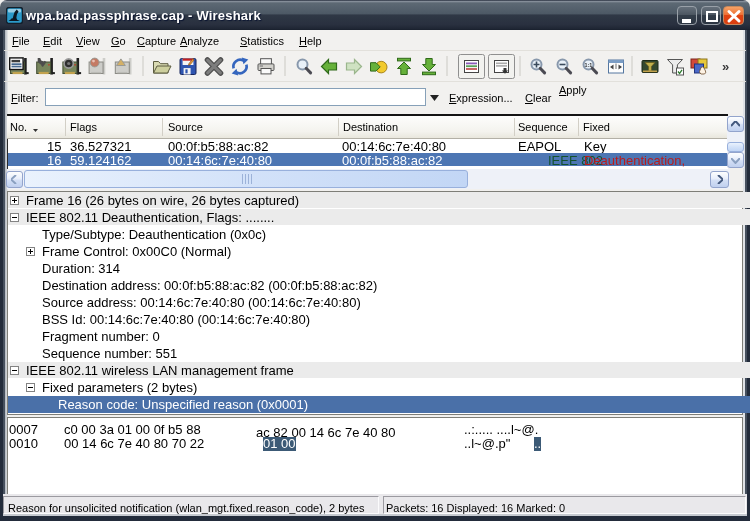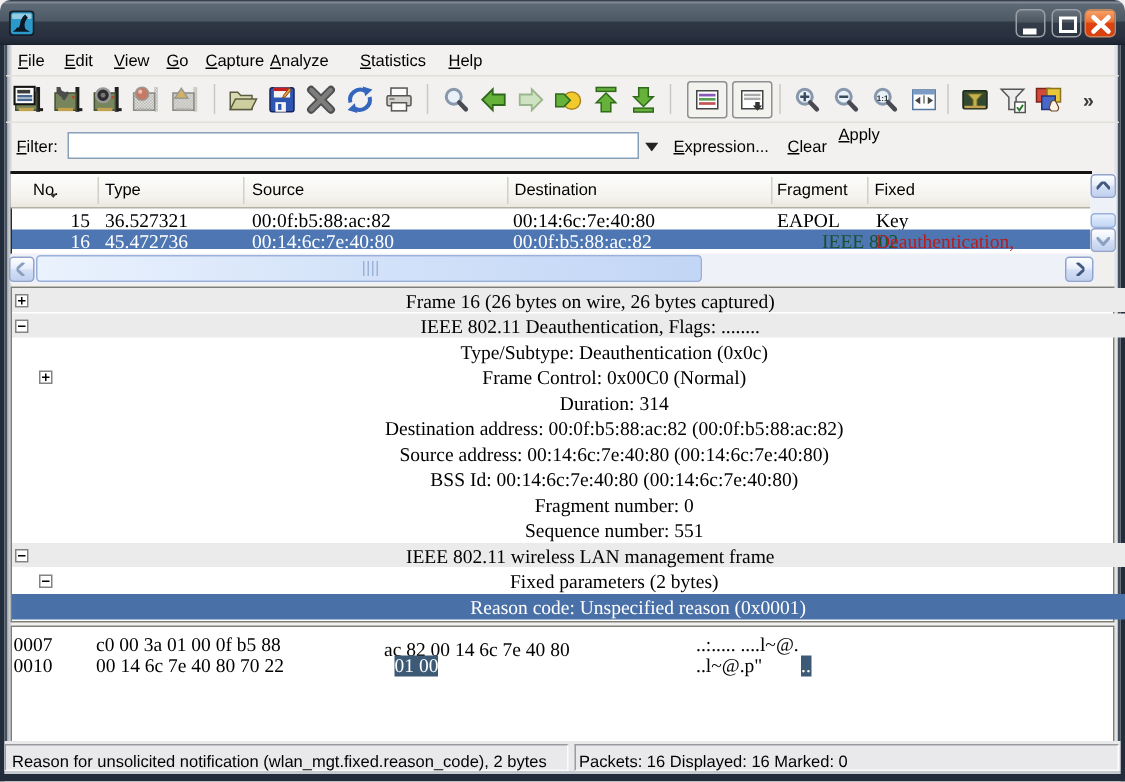--- a/index.html
+++ b/index.html
@@ -31,21 +31,21 @@
 .f{position:absolute;font-size:11px;color:#000;}
 #filterinput{position:absolute;left:45px;top:88px;width:381px;height:18px;background:#fff;
   border:1px solid #86a0b8;box-sizing:border-box;}
 
 #plist{position:absolute;left:7px;top:114px;width:720px;height:54px;background:#fff;
   border-top:2px solid #141414;border-left:1px solid #2a2a2a;}
 #plisthdr{position:absolute;left:7px;top:116px;width:720px;height:22px;
   background:linear-gradient(#fdfdfc,#f4f3ee 70%,#e9e7dd);border-bottom:1px solid #b3b0a6;}
 .hcell{position:absolute;top:121px;font-size:11px;color:#000;}
 .hsep{position:absolute;top:118px;width:1px;height:18px;background:#d2cfc6;}
-.mono{font-family:Liberation Serif, serif;font-size:13px;white-space:pre;text-align:center;}
+.mono{font-family:Liberation Sans, sans-serif;font-size:13px;white-space:pre;}
 .prow{position:absolute;height:14px;line-height:14px;color:#000;}
 
 .sbtrack{position:absolute;background:#eef1f8;}
 .sbbtn{position:absolute;border:1px solid #93a4cc;border-radius:3px;box-sizing:border-box;
   background:linear-gradient(#fdfefe,#e8eefb 45%,#d3dff5 55%,#c0d0ef);}
 .sbthumb{position:absolute;border:1px solid #98b0dc;border-radius:3px;box-sizing:border-box;
   background:linear-gradient(#eaf2fd,#d3e2f9 50%,#c2d6f5);}
 .sbthumbh{background:linear-gradient(90deg,#eaf2fd,#d3e2f9 50%,#c2d6f5);}
 
 #tree{position:absolute;left:7px;top:191px;width:736px;height:224px;background:#fff;
@@ -75,20 +75,21 @@
 <div id="bR3"></div>
 <div id="bB1"></div>
 <div id="bB2"></div>
 <div id="title">
   <svg style="position:absolute;left:6px;top:7px" width="17" height="17" viewBox="0 0 17 17">
     <rect x="0.5" y="0.5" width="16" height="16" rx="2.5" fill="#2b9aca" stroke="#131f2b" stroke-width="1.4"></rect>
     <rect x="2" y="2" width="13" height="3.6" rx="1" fill="#a8d4e8" opacity="0.85"></rect>
     <path d="M2.5 14 Q6.8 13.6 7.4 8.8 Q8 4.6 10.8 2.6 L12.6 4.8 Q10.2 7 10.4 10.4 Q10.6 13.4 13.8 14 Z" fill="#0c1824"></path>
     <path d="M2.5 14 L14 14 Q10 12.6 8.8 11.4 L5.4 11.4 Q4.4 13.2 2.5 14 Z" fill="#0c1824"></path>
   </svg>
+  <div id="titletext">wpa.bad.passphrase.cap - Wireshark</div>
   <div class="winbtn" id="btnmin"></div>
   <div class="winbtn" id="btnmax"></div>
   <div class="winbtn" id="btncls"><svg width="21" height="18" viewBox="0 0 21 18">
         <path d="M5 4.5 L15 14 M15 4.5 L5 14" stroke="#fff" stroke-width="3" stroke-linecap="round"></path>
       </svg></div>
 </div>
 <span class="m" style="left:12px"><u>F</u>ile</span>
 <span class="m" style="left:43px"><u>E</u>dit</span>
 <span class="m" style="left:76px"><u>V</u>iew</span>
 <span class="m" style="left:111px"><u>G</u>o</span>
@@ -261,43 +262,43 @@
 <div id="filterinput"></div>
 <svg style="position:absolute;left:430px;top:95px" width="9" height="6">
     <path d="M0 0 H9 L4.5 6 Z" fill="#222"></path>
   </svg>
 <span class="f" style="left:449px;top:92px"><u>E</u>xpression...</span>
 <span class="f" style="left:525px;top:92px"><u>C</u>lear</span>
 <span class="f" style="left:559px;top:84px"><u>A</u>pply</span>
 
 <div id="plist"></div>
 <div id="plisthdr"></div>
-<span class="hcell" style="left:22px">No.</span>
+<span class="hcell" style="left:10px">No.</span>
 <svg style="position:absolute;left:33px;top:129px" width="5" height="3">
     <path d="M0 0 H5 L2.5 3 Z" fill="#333"></path>
   </svg>
-<span class="hcell" style="left:70px">Type</span>
+<span class="hcell" style="left:70px">Flags</span>
 <span class="hcell" style="left:168px">Source</span>
 <span class="hcell" style="left:343px">Destination</span>
-<span class="hcell" style="left:518px">Fragment</span>
+<span class="hcell" style="left:518px">Sequence</span>
 <span class="hcell" style="left:583px">Fixed</span>
 <span class="hsep" style="left:65px"></span>
 <span class="hsep" style="left:162px"></span>
 <span class="hsep" style="left:338px"></span>
 <span class="hsep" style="left:514px"></span>
 <span class="hsep" style="left:578px"></span>
 <div class="prow mono" style="left:47px;top:140px">15</div>
 <div class="prow mono" style="left:70px;top:140px">36.527321</div>
 <div class="prow mono" style="left:168px;top:140px">00:0f:b5:88:ac:82</div>
 <div class="prow mono" style="left:342px;top:140px">00:14:6c:7e:40:80</div>
 <div class="prow mono" style="left:518px;top:140px">EAPOL</div>
 <div class="prow mono" style="left:584px;top:140px">Key</div>
 <div style="position:absolute;left:8px;top:153px;width:719px;height:13px;background:#4d76b3;"></div>
 <div class="prow mono" style="left:47px;top:154px;color:#fff">16</div>
-<div class="prow mono" style="left:70px;top:154px;color:#fff">45.472736</div>
+<div class="prow mono" style="left:70px;top:154px;color:#fff">59.124162</div>
 <div class="prow mono" style="left:168px;top:154px;color:#fff">00:14:6c:7e:40:80</div>
 <div class="prow mono" style="left:342px;top:154px;color:#fff">00:0f:b5:88:ac:82</div>
 <div class="prow mono" style="left:548px;top:154px;color:#14532d">IEEE 802</div>
 <div class="prow mono" style="left:584px;top:154px;color:#b91c1c">Deauthentication,</div>
 
 <div class="sbtrack" style="left:727px;top:116px;width:17px;height:52px;"></div>
 <div class="sbbtn" style="left:727px;top:116px;width:17px;height:16px;"></div>
 <svg style="position:absolute;left:731px;top:121px" width="9" height="6">
     <path d="M0 5 L4.5 0 L9 5" fill="none" stroke="#44597e" stroke-width="2"></path>
   </svg>

